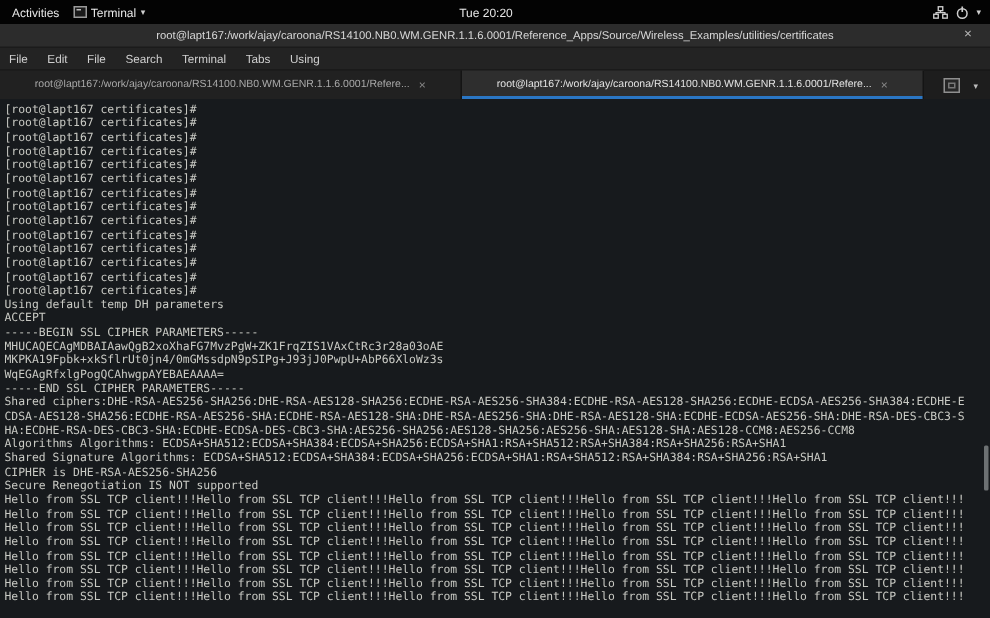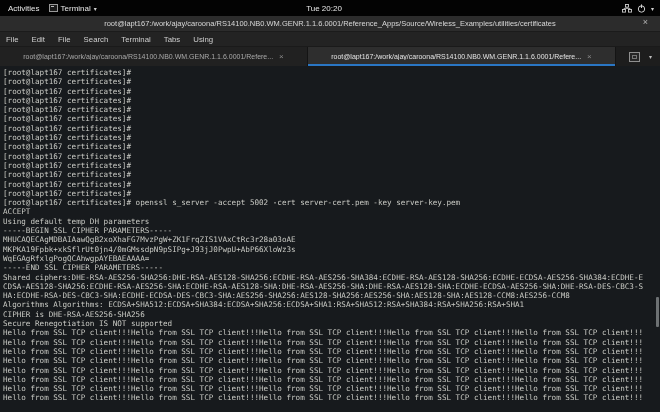--- a/index.html
+++ b/index.html
@@ -133,32 +133,32 @@
     <div class="tline">[root@lapt167 certificates]#</div>
     <div class="tline">[root@lapt167 certificates]#</div>
     <div class="tline">[root@lapt167 certificates]#</div>
     <div class="tline">[root@lapt167 certificates]#</div>
     <div class="tline">[root@lapt167 certificates]#</div>
     <div class="tline">[root@lapt167 certificates]#</div>
     <div class="tline">[root@lapt167 certificates]#</div>
     <div class="tline">[root@lapt167 certificates]#</div>
     <div class="tline">[root@lapt167 certificates]#</div>
     <div class="tline">[root@lapt167 certificates]#</div>
-    <div class="tline">[root@lapt167 certificates]# openssl s_server -accept 5002 -cert server-cert.pem -key server-key.pem</div>
+    <div class="tline">Using default temp DH parameters</div>
     <div class="tline">ACCEPT</div>
-    <div class="tline">Using default temp DH parameters</div>
     <div class="tline">-----BEGIN SSL CIPHER PARAMETERS-----</div>
     <div class="tline">MHUCAQECAgMDBAIAawQgB2xoXhaFG7MvzPgW+ZK1FrqZIS1VAxCtRc3r28a03oAE</div>
     <div class="tline">MKPKA19Fpbk+xkSflrUt0jn4/0mGMssdpN9pSIPg+J93jJ0PwpU+AbP66XloWz3s</div>
     <div class="tline">WqEGAgRfxlgPogQCAhwgpAYEBAEAAAA=</div>
     <div class="tline">-----END SSL CIPHER PARAMETERS-----</div>
     <div class="tline">Shared ciphers:DHE-RSA-AES256-SHA256:DHE-RSA-AES128-SHA256:ECDHE-RSA-AES256-SHA384:ECDHE-RSA-AES128-SHA256:ECDHE-ECDSA-AES256-SHA384:ECDHE-E</div>
     <div class="tline">CDSA-AES128-SHA256:ECDHE-RSA-AES256-SHA:ECDHE-RSA-AES128-SHA:DHE-RSA-AES256-SHA:DHE-RSA-AES128-SHA:ECDHE-ECDSA-AES256-SHA:DHE-RSA-DES-CBC3-S</div>
     <div class="tline">HA:ECDHE-RSA-DES-CBC3-SHA:ECDHE-ECDSA-DES-CBC3-SHA:AES256-SHA256:AES128-SHA256:AES256-SHA:AES128-SHA:AES128-CCM8:AES256-CCM8</div>
     <div class="tline">Algorithms Algorithms: ECDSA+SHA512:ECDSA+SHA384:ECDSA+SHA256:ECDSA+SHA1:RSA+SHA512:RSA+SHA384:RSA+SHA256:RSA+SHA1</div>
+    <div class="tline">Shared Signature Algorithms: ECDSA+SHA512:ECDSA+SHA384:ECDSA+SHA256:ECDSA+SHA1:RSA+SHA512:RSA+SHA384:RSA+SHA256:RSA+SHA1</div>
     <div class="tline">CIPHER is DHE-RSA-AES256-SHA256</div>
     <div class="tline">Secure Renegotiation IS NOT supported</div>
     <div class="tline">Hello from SSL TCP client!!!Hello from SSL TCP client!!!Hello from SSL TCP client!!!Hello from SSL TCP client!!!Hello from SSL TCP client!!!</div>
     <div class="tline">Hello from SSL TCP client!!!Hello from SSL TCP client!!!Hello from SSL TCP client!!!Hello from SSL TCP client!!!Hello from SSL TCP client!!!</div>
     <div class="tline">Hello from SSL TCP client!!!Hello from SSL TCP client!!!Hello from SSL TCP client!!!Hello from SSL TCP client!!!Hello from SSL TCP client!!!</div>
     <div class="tline">Hello from SSL TCP client!!!Hello from SSL TCP client!!!Hello from SSL TCP client!!!Hello from SSL TCP client!!!Hello from SSL TCP client!!!</div>
     <div class="tline">Hello from SSL TCP client!!!Hello from SSL TCP client!!!Hello from SSL TCP client!!!Hello from SSL TCP client!!!Hello from SSL TCP client!!!</div>
     <div class="tline">Hello from SSL TCP client!!!Hello from SSL TCP client!!!Hello from SSL TCP client!!!Hello from SSL TCP client!!!Hello from SSL TCP client!!!</div>
     <div class="tline">Hello from SSL TCP client!!!Hello from SSL TCP client!!!Hello from SSL TCP client!!!Hello from SSL TCP client!!!Hello from SSL TCP client!!!</div>
     <div class="tline">Hello from SSL TCP client!!!Hello from SSL TCP client!!!Hello from SSL TCP client!!!Hello from SSL TCP client!!!Hello from SSL TCP client!!!</div>

